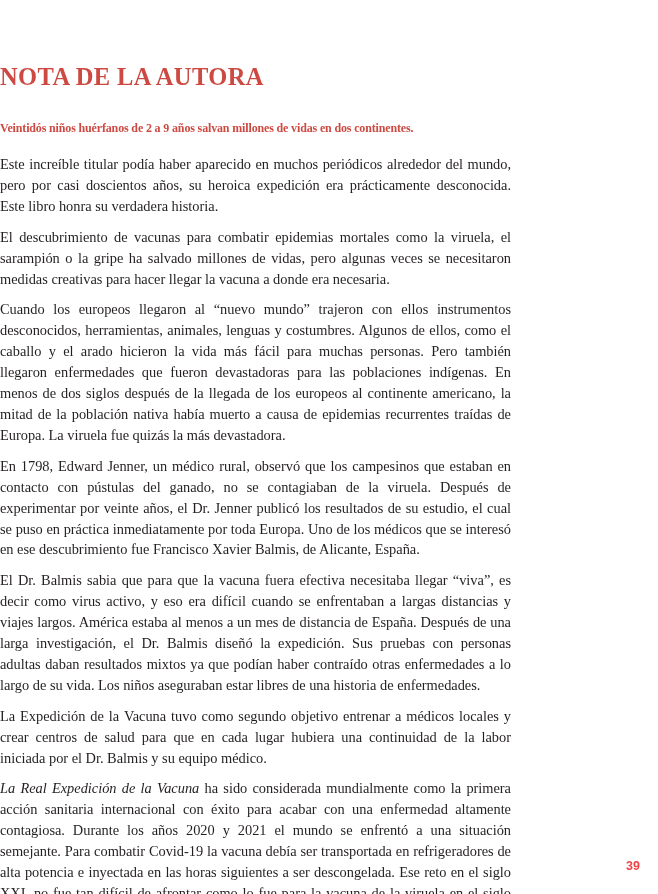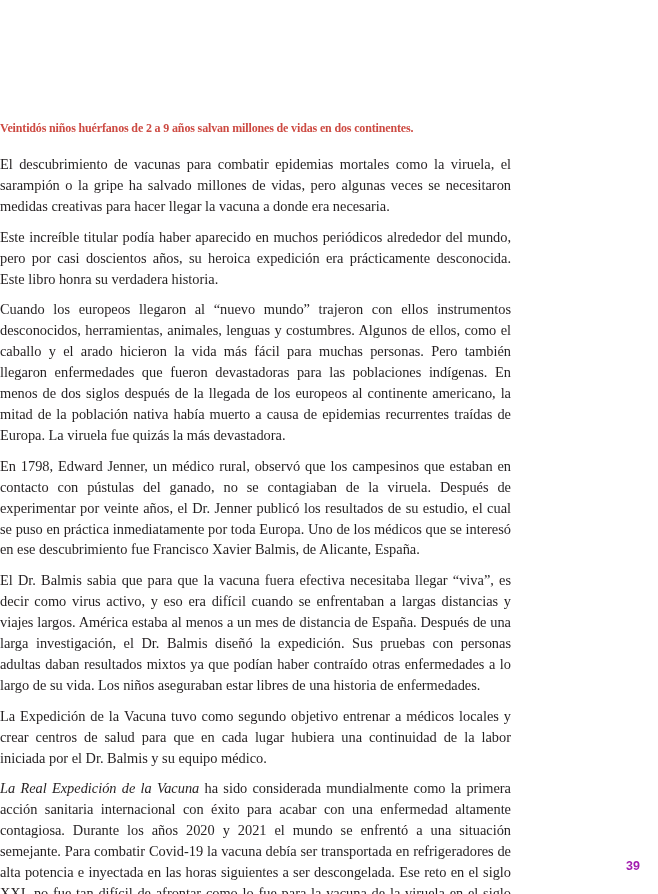--- a/index.html
+++ b/index.html
@@ -76,34 +76,35 @@
 
   
   .folio {
     position: absolute;
     right: 18px;
     bottom: 22px;
     font-family: "Liberation Sans", "DejaVu Sans", sans-serif;
     font-weight: bold;
     font-size: 12.5px;
     line-height: 1;
-    color: #a21caf;
+    color: #ef4444;
   }
 </style>
 </head>
 <body>
 
 <div class="page">
 
+  <h1 class="chapter-title">NOTA DE LA AUTORA</h1>
 
   <p class="deck">Veintidós niños huérfanos de 2 a 9 años salvan millones de vidas en dos continentes.</p>
 
   <div class="body-copy">
+    <p>Este increíble titular podía haber aparecido en muchos periódicos alrededor del mundo, pero por casi doscientos años, su heroica expedición era prácticamente desconocida. Este libro honra su verdadera historia.</p>
     <p>El descubrimiento de vacunas para combatir epidemias mortales como la viruela, el sarampión o la gripe ha salvado millones de vidas, pero algunas veces se necesitaron medidas creativas para hacer llegar la vacuna a donde era necesaria.</p>
-    <p>Este increíble titular podía haber aparecido en muchos periódicos alrededor del mundo, pero por casi doscientos años, su heroica expedición era prácticamente desconocida. Este libro honra su verdadera historia.</p>
     <p>Cuando los europeos llegaron al “nuevo mundo” trajeron con ellos instrumentos desconocidos, herramientas, animales, lenguas y costumbres. Algunos de ellos, como el caballo y el arado hicieron la vida más fácil para muchas personas. Pero también llegaron enfermedades que fueron devastadoras para las poblaciones indígenas. En menos de dos siglos después de la llegada de los europeos al continente americano, la mitad de la población nativa había muerto a causa de epidemias recurrentes traídas de Europa. La viruela fue quizás la más devastadora.</p>
     <p>En 1798, Edward Jenner, un médico rural, observó que los campesinos que estaban en contacto con pústulas del ganado, no se contagiaban de la viruela. Después de experimentar por veinte años, el Dr. Jenner publicó los resultados de su estudio, el cual se puso en práctica inmediatamente por toda Europa. Uno de los médicos que se interesó en ese descubrimiento fue Francisco Xavier Balmis, de Alicante, España.</p>
     <p>El Dr. Balmis sabia que para que la vacuna fuera efectiva necesitaba llegar “viva”, es decir como virus activo, y eso era difícil cuando se enfrentaban a largas distancias y viajes largos. América estaba al menos a un mes de distancia de España. Después de una larga investigación, el Dr. Balmis diseñó la expedición. Sus pruebas con personas adultas daban resultados mixtos ya que podían haber contraído otras enfermedades a lo largo de su vida. Los niños aseguraban estar libres de una historia de enfermedades.</p>
     <p>La Expedición de la Vacuna tuvo como segundo objetivo entrenar a médicos locales y crear centros de salud para que en cada lugar hubiera una continuidad de la labor iniciada por el Dr. Balmis y su equipo médico.</p>
     <p><em>La Real Expedición de la Vacuna</em><span> ha sido considerada mundialmente como la primera acción sanitaria internacional con éxito para acabar con una enfermedad altamente contagiosa. Durante los años 2020 y 2021 el mundo se enfrentó a una situación semejante. Para combatir Covid-19 la vacuna debía ser transportada en refrigeradores de alta potencia e inyectada en las horas siguientes a ser descongelada. Ese reto en el siglo XXI, no fue tan difícil de afrontar como lo fue para la vacuna de la viruela en el siglo XIX.</span></p>
   </div>
 
   <div class="folio">39</div>
 
 </div>

